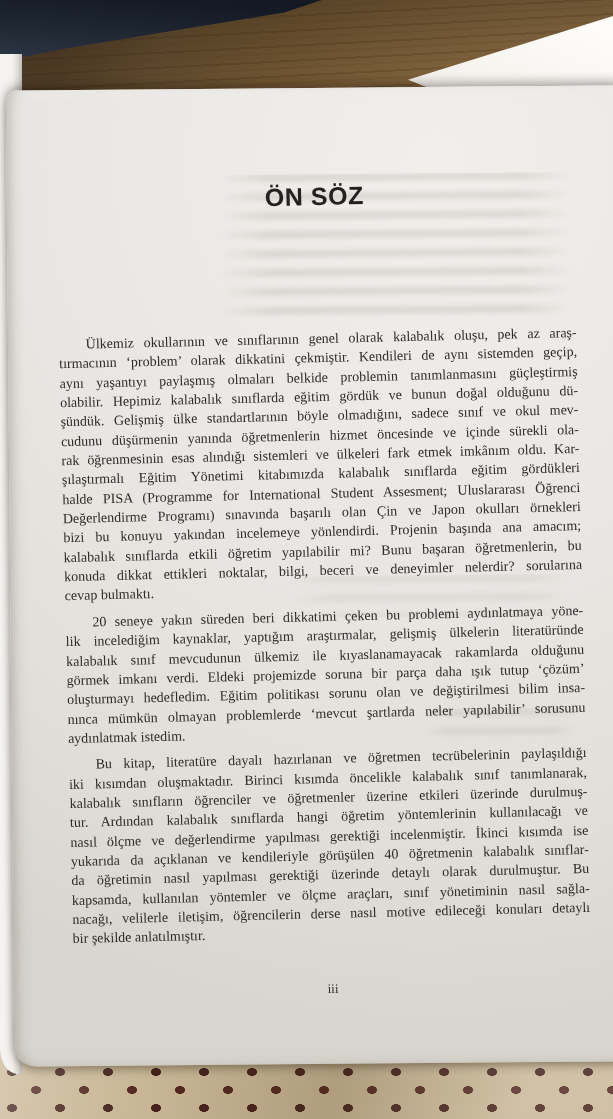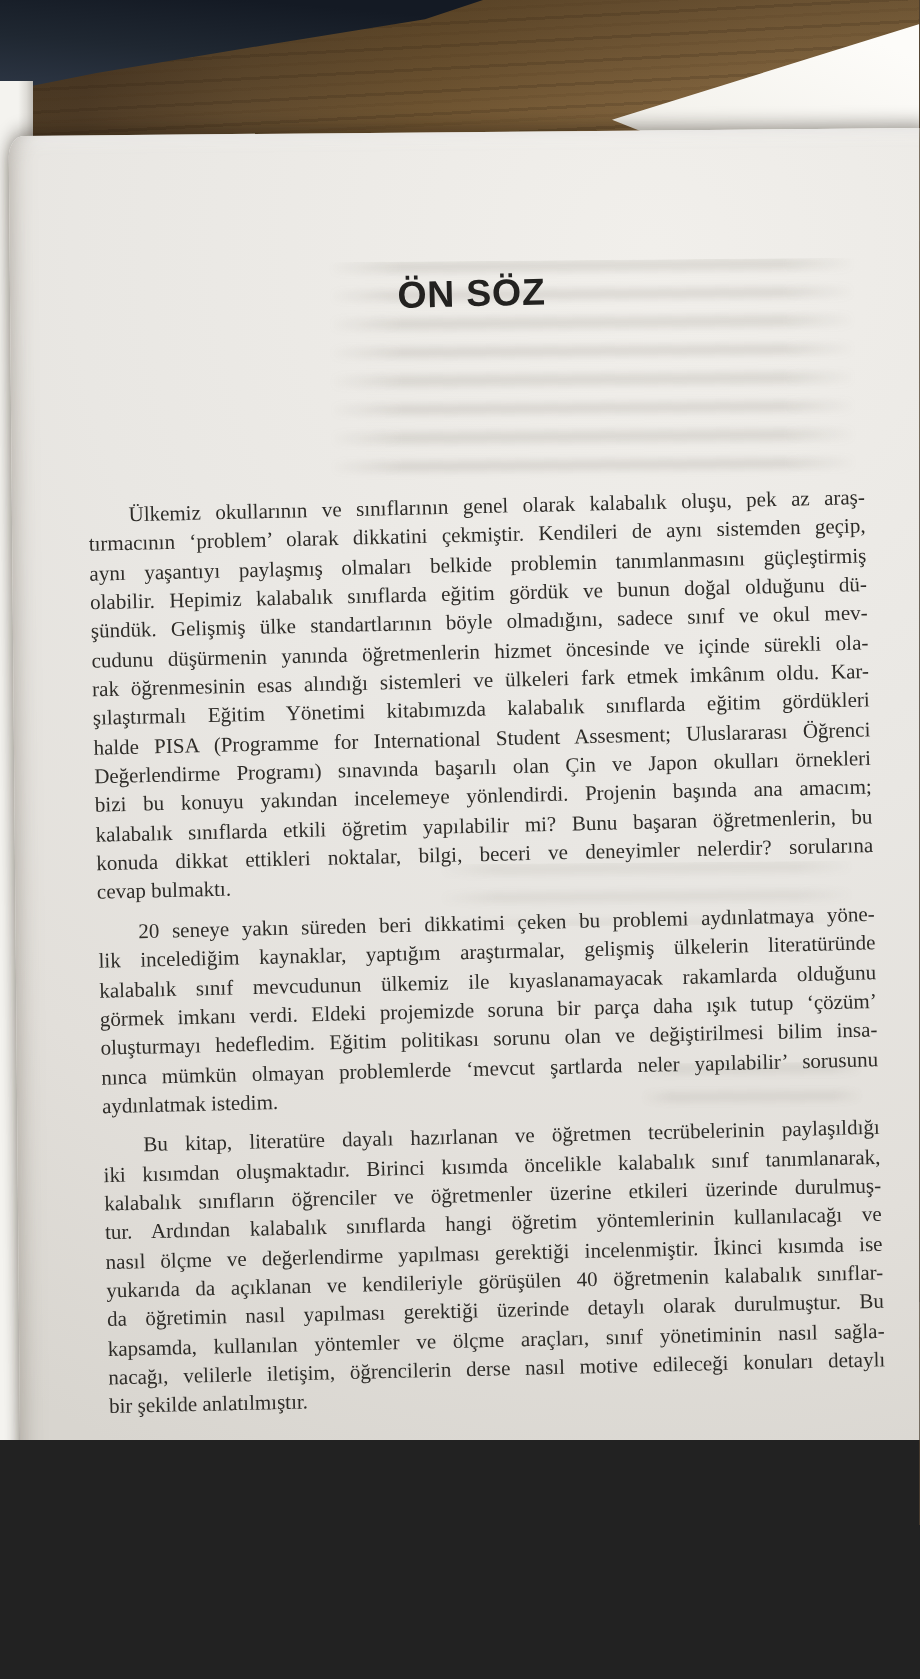--- a/index.html
+++ b/index.html
@@ -1,16 +1,16 @@
 <!DOCTYPE html>
 <html><head>
 <meta charset="utf-8">
 <style>
   html,body{margin:0;padding:0;background:#222;}
-  .scene{position:relative;width:613px;height:960px;overflow:hidden;background:#6e543a;
+  .scene{position:relative;width:613px;height:1119px;overflow:hidden;background:#6e543a;
          font-family:"Liberation Serif",serif;}
 
   
   .wood{position:absolute;left:0;top:0;width:613px;height:300px;z-index:1;
     background:linear-gradient(97deg,#33261768 0%,#55412a 10%,#6b5334 26%,#7c5f38 45%,
                #8a6b42 62%,#97764a 80%,#a07e4f 100%),#6b5334;}
   .wood::after{content:"";position:absolute;inset:0;opacity:.55;
     background:repeating-linear-gradient(177deg,rgba(42,28,14,.30) 0 2px,transparent 2px 7px,
                rgba(68,46,22,.18) 7px 9px,transparent 9px 15px);}
   .wood::before{content:"";position:absolute;inset:0;

